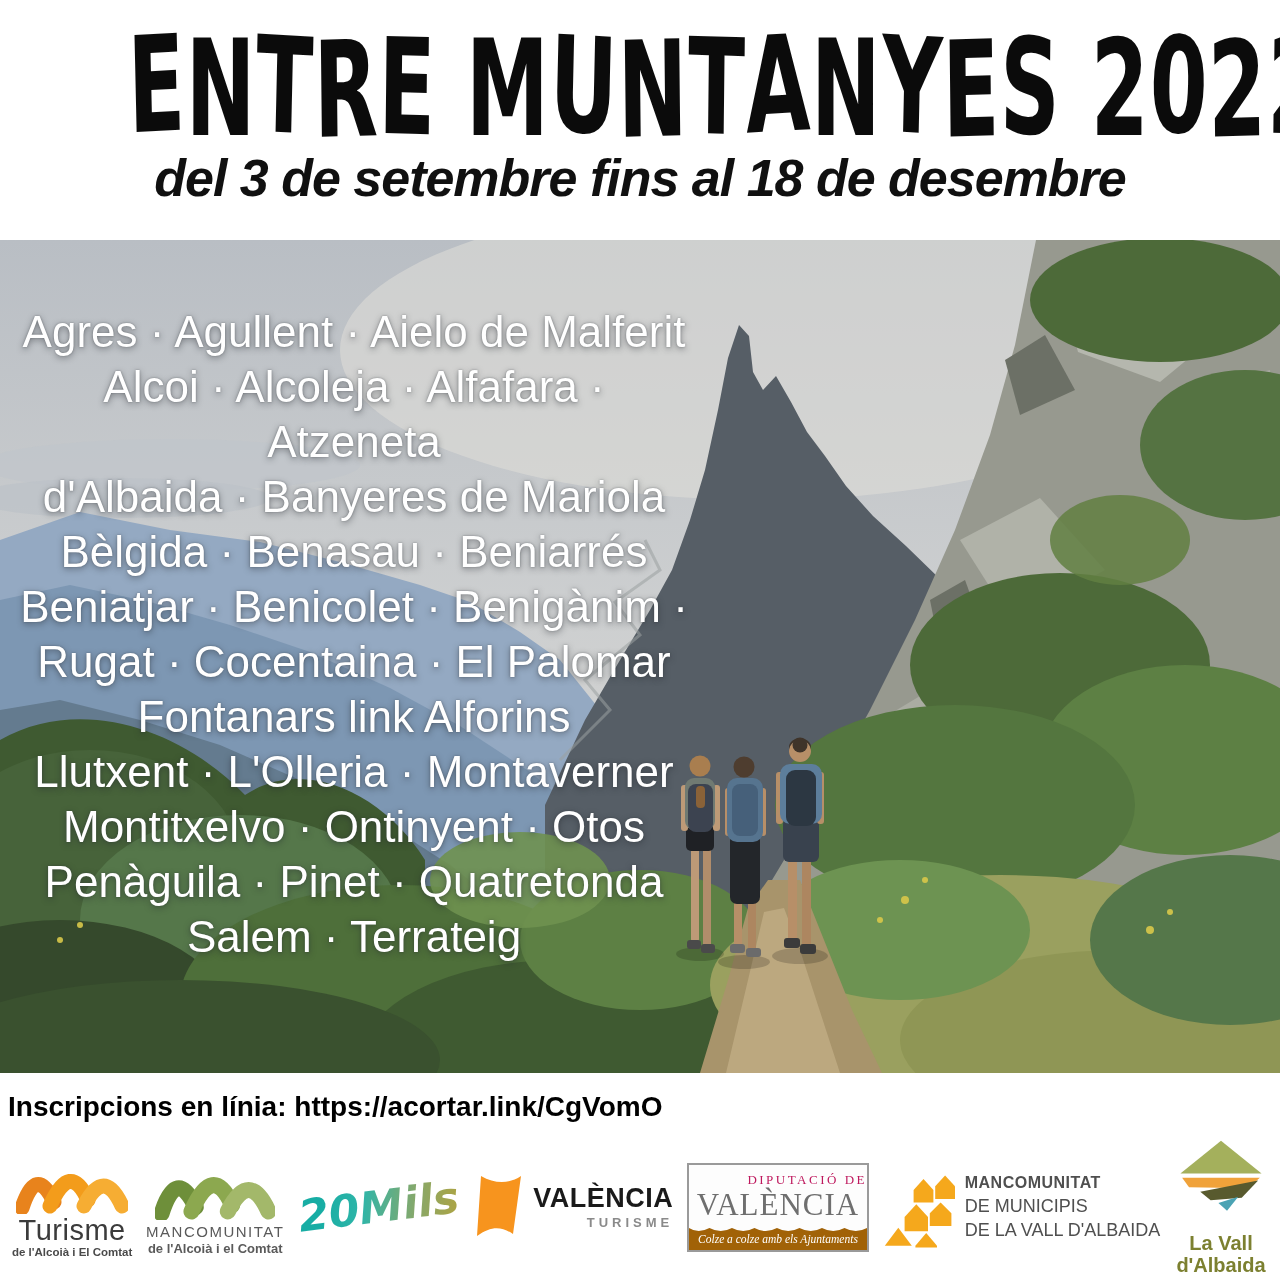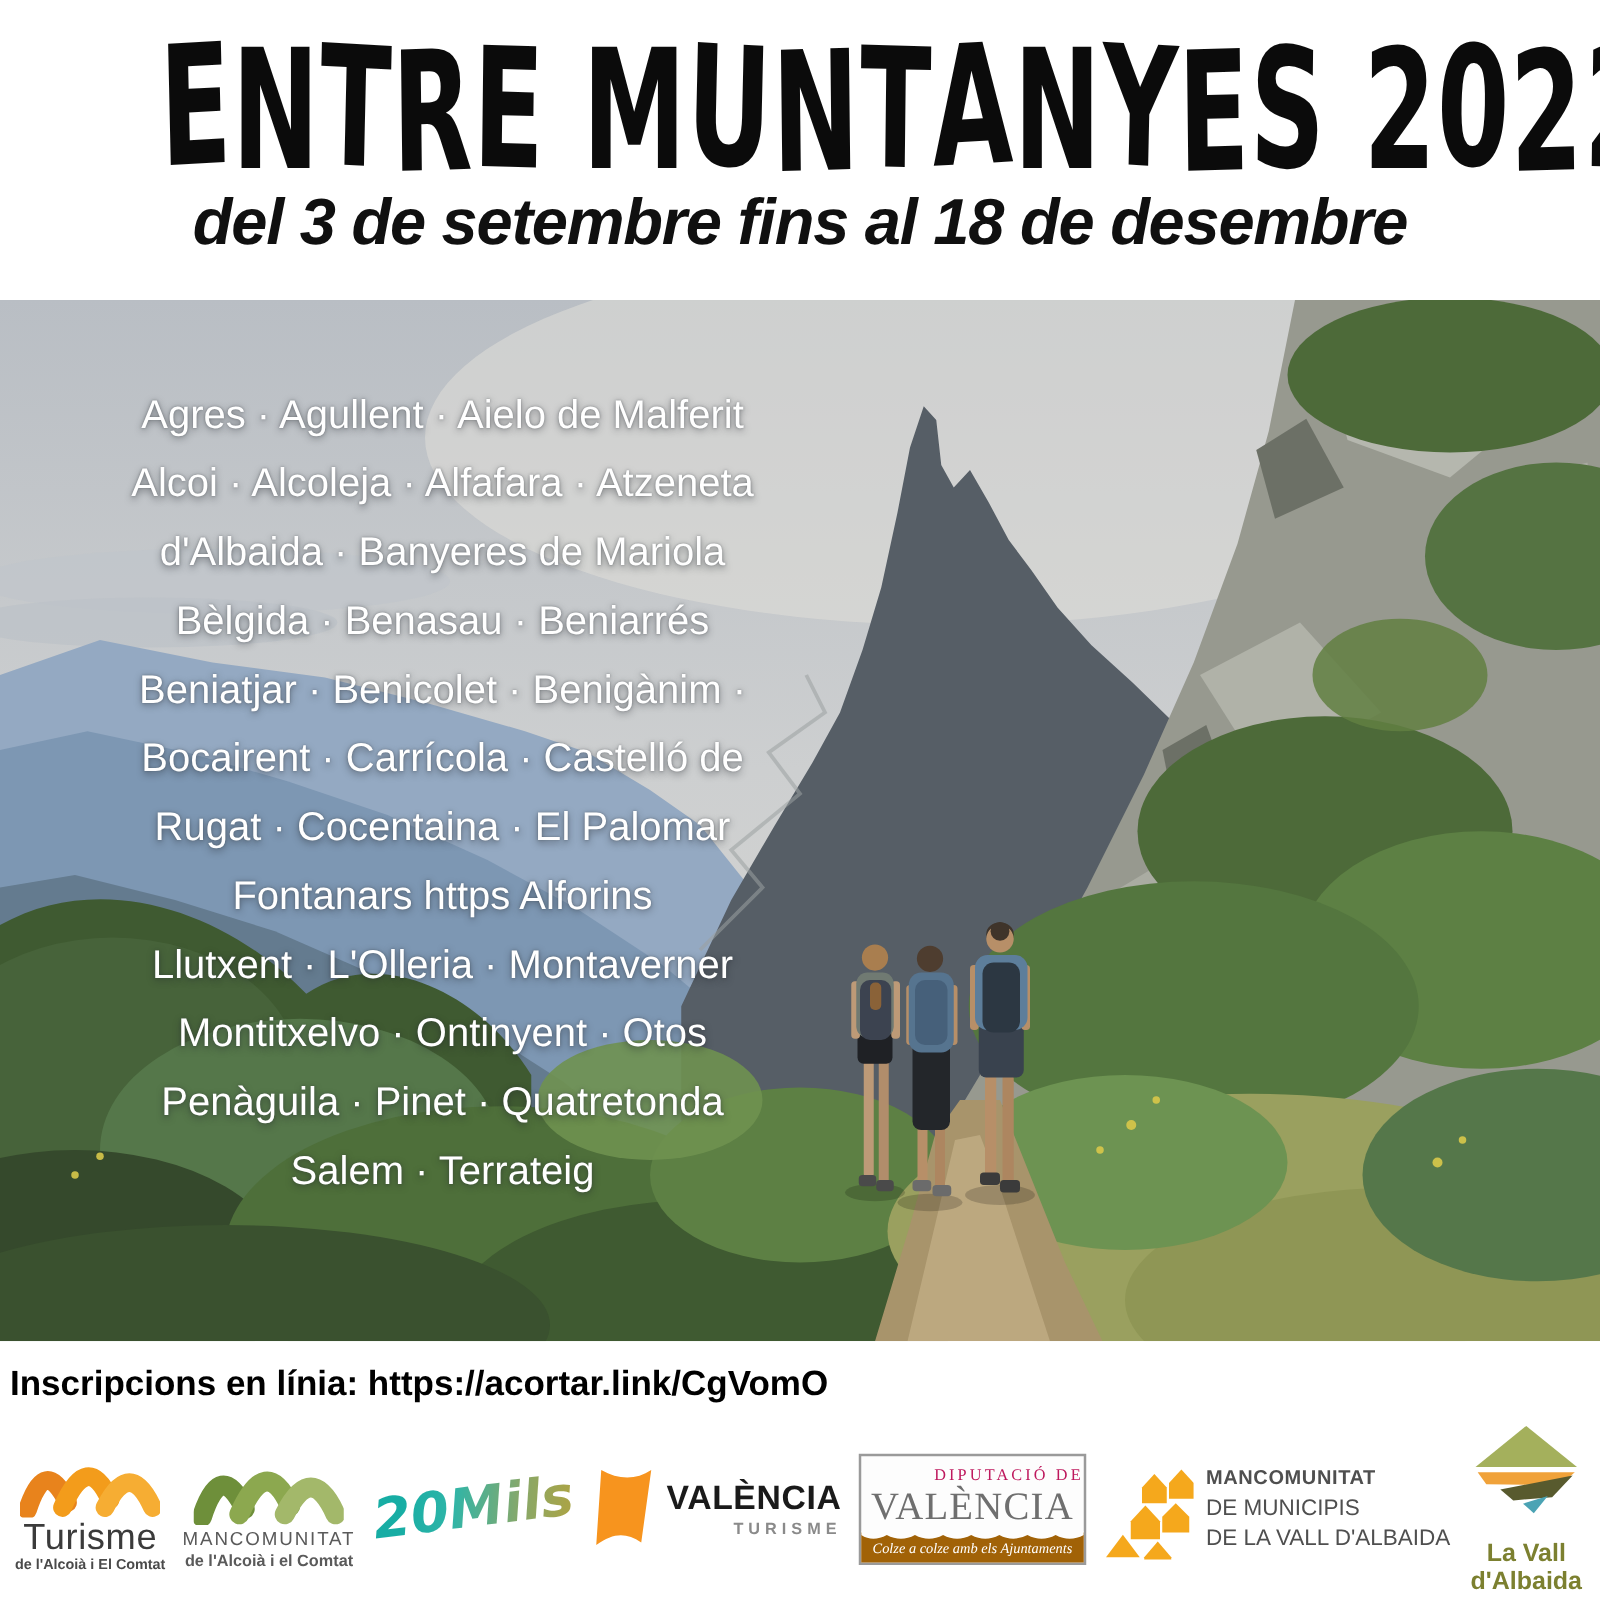--- a/index.html
+++ b/index.html
@@ -11,21 +11,21 @@
   .title{position:absolute;top:8px;left:0;right:0;text-align:center;white-space:nowrap;
          font-family:"DejaVu Sans",sans-serif;font-weight:700;font-size:104px;line-height:1.2;
          letter-spacing:1px;color:#0b0b0b;transform:scale(0.8,1.28);transform-origin:50% 0;}
   .subtitle{position:absolute;top:148px;left:0;right:0;text-align:center;white-space:nowrap;
          font-weight:700;font-style:italic;font-size:52px;letter-spacing:-1px;color:#101010;}
 
   
   .photo{position:absolute;top:240px;left:0;width:1280px;height:833px;overflow:hidden;}
   .photo svg{position:absolute;top:0;left:0;width:100%;height:100%;display:block;}
   .towns{position:absolute;top:64px;left:12px;width:684px;text-align:center;color:#ffffff;
-         font-size:32px;line-height:55px;font-weight:400;
+         font-size:44px;line-height:55px;font-weight:400;
          text-shadow:0 2px 6px rgba(35,40,45,.5),0 0 2px rgba(50,55,60,.45);}
 
   
   .footer{position:absolute;top:1073px;left:0;width:1280px;height:207px;background:#fff;}
   .inscription{position:absolute;top:18px;left:8px;font-size:28px;font-weight:700;color:#000;}
   .logo-strip{position:absolute;top:64px;left:0;width:1256px;padding:0 12px;height:140px;
               display:flex;align-items:center;justify-content:space-between;}
   .logo{display:flex;flex-direction:column;align-items:center;justify-content:center;}
 
   .lg-turisme .name{font-size:29px;color:#3b3b3b;letter-spacing:.5px;line-height:1;margin-top:2px;}
@@ -188,23 +188,22 @@
         </g>
       </g>
     </svg>
 
     <div class="towns">
       <div>Agres · Agullent · Aielo de Malferit</div>
       <div>Alcoi · Alcoleja · Alfafara · Atzeneta</div>
       <div>d'Albaida · Banyeres de Mariola</div>
       <div>Bèlgida · Benasau · Beniarrés</div>
       <div>Beniatjar · Benicolet · Benigànim ·</div>
-      <div>Bocairent · Carrícola · Castelló de</div>
       <div>Rugat · Cocentaina · El Palomar</div>
-      <div>Fontanars https Alforins</div>
+      <div>Fontanars link Alforins</div>
       <div>Llutxent · L'Olleria · Montaverner</div>
       <div>Montitxelvo · Ontinyent · Otos</div>
       <div>Penàguila · Pinet · Quatretonda</div>
       <div>Salem · Terrateig</div>
     </div>
   </div>
 
   <div class="footer">
     <div class="inscription">Inscripcions en línia: https://acortar.link/CgVomO</div>
 

